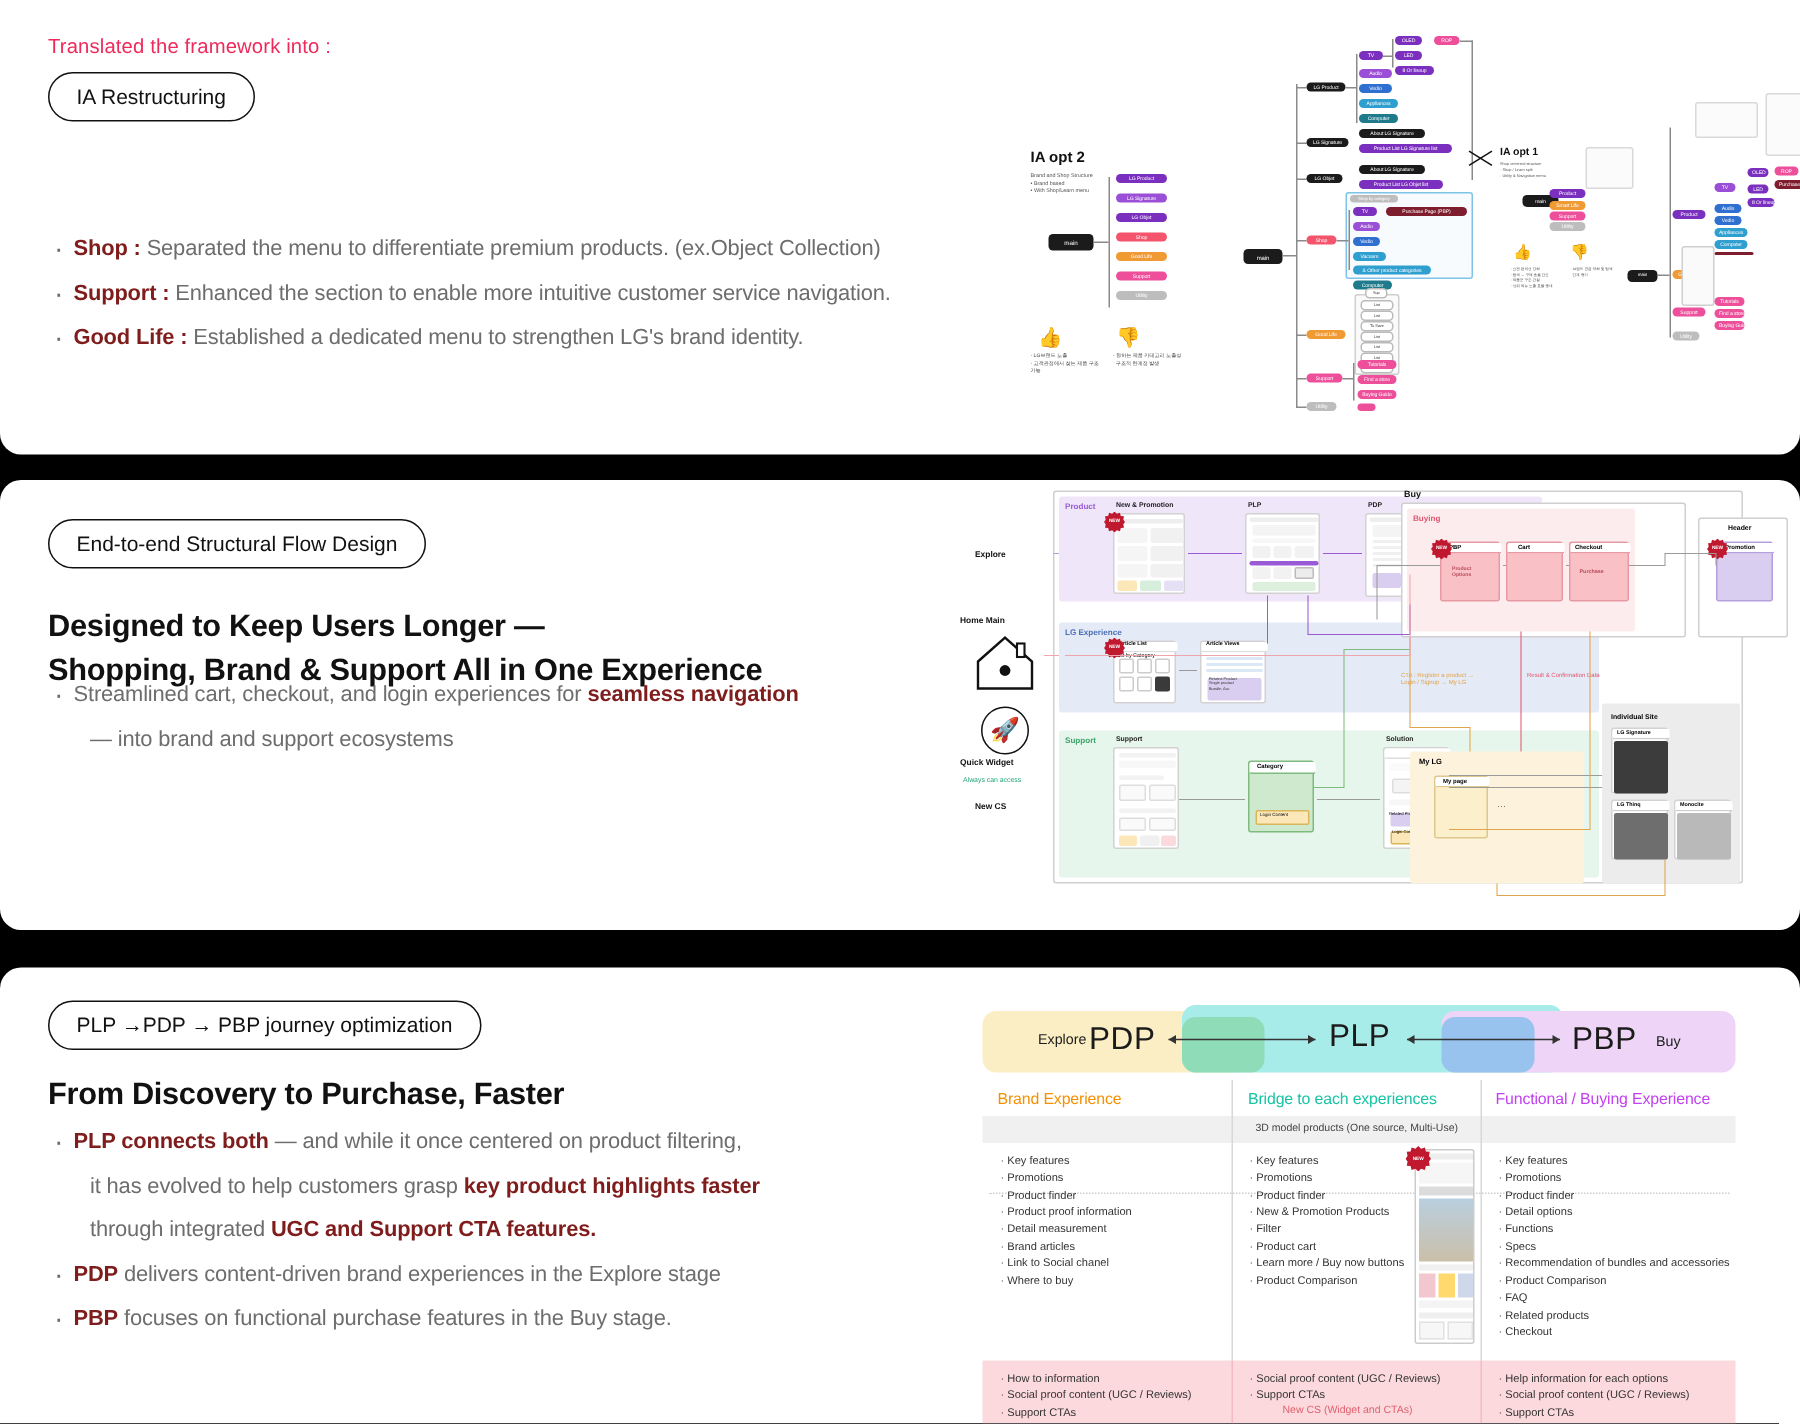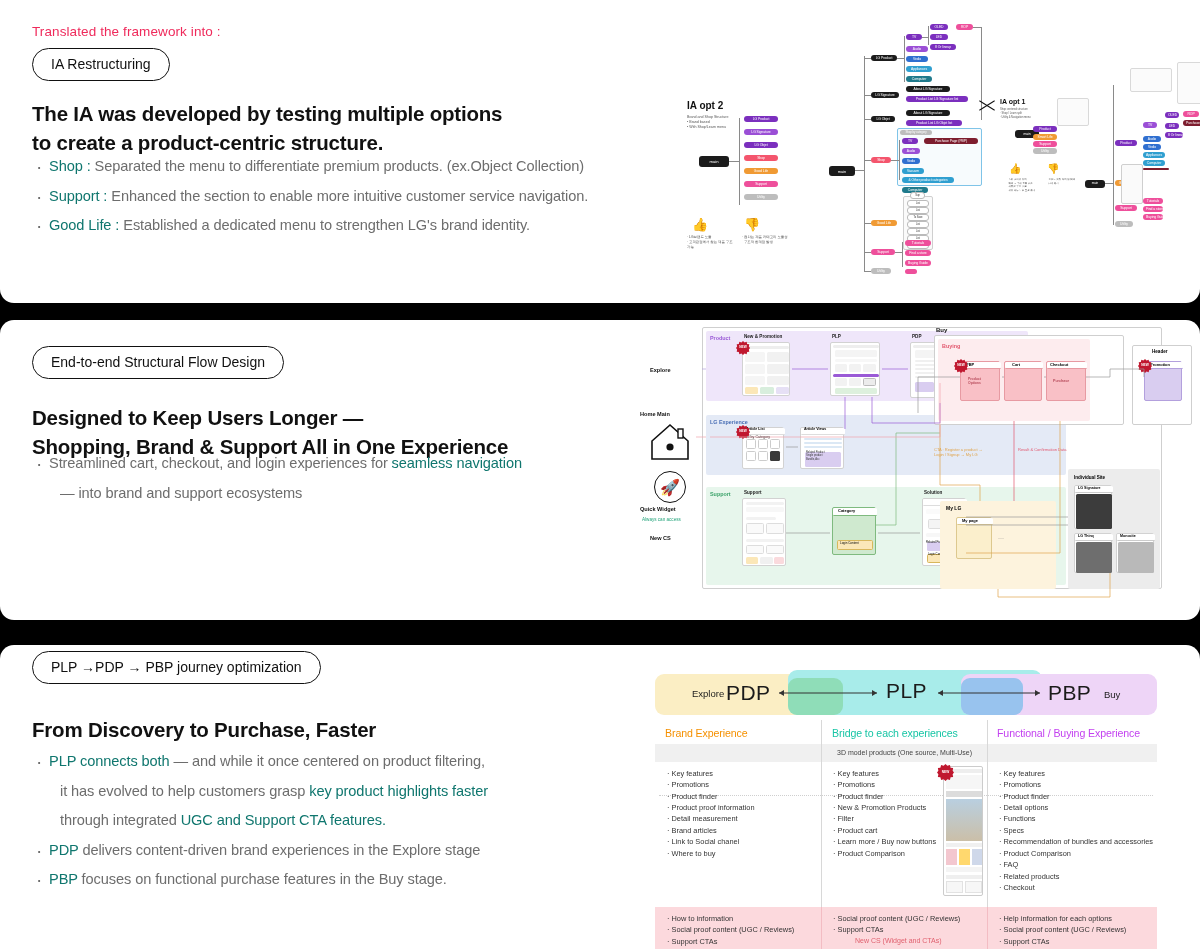--- a/index.html
+++ b/index.html
@@ -40,21 +40,21 @@
   ul.bullets > li {
     position:relative; padding-left:17px; margin-bottom:7px;
     font-size:14.6px; line-height:1.55; color:#6d6d6d; letter-spacing:-.1px;
   }
   ul.bullets > li::before {
     content:"·"; position:absolute; left:4px; top:-3px;
     font-size:19px; color:#6d6d6d; line-height:1.55;
   }
   ul.bullets > li.nodot { padding-left:28px; }
   ul.bullets > li.nodot::before { content:""; }
-  ul.bullets b { color:#0f766e; font-weight:400; }
+  ul.bullets b { color:#7f1d1d; font-weight:700; }
 
   
   .mm { position:absolute; font-size:3.4px; color:#fff; }
   .nd {
     position:absolute; border-radius:3px; padding:1px 3px;
     white-space:nowrap; font-size:3.4px; line-height:1.25;
     letter-spacing:-.05px; text-align:center;
   }
   .nd.dark { background:#1b1b1b; color:#fff; }
   .nd.purple{ background:#7b2fbe; color:#fff; }
@@ -141,26 +141,20 @@
   <div class="card" id="sec1">
 
     <div class="txtcol" style="top:22px;">
       <span class="eyebrow">Translated the framework into :</span>
     </div>
 
     <div class="txtcol" style="top:48px;">
       <span class="pill">IA Restructuring</span>
     </div>
 
-    <div class="txtcol" style="top:99px; width:620px;">
-      <h2 class="heading">
-        <span>The IA was developed by testing multiple options</span><br>
-        <span>to create a product-centric structure.</span>
-      </h2>
-    </div>
 
     <div class="txtcol" style="top:155px; width:640px;">
       <ul class="bullets">
         <li>
           <b>Shop :</b><span> Separated the menu to differentiate premium products. (ex.Object Collection)</span>
         </li>
         <li>
           <b>Support :</b><span> Enhanced the section to enable more intuitive customer service navigation.</span>
         </li>
         <li>
@@ -545,21 +539,21 @@
         <g stroke="#f0a5ad" stroke-width=".7" fill="none">
           <path d="M56 112 H66"></path>
             <path d="M70 112 H300 V58"></path>
         </g>
       </svg>
     </div>
   </div>
 
   <div class="card" id="sec3">
 
-    <div class="txtcol" style="top:6px;">
+    <div class="txtcol" style="top:22px;">
       <span class="pill">PLP →PDP → PBP journey optimization</span>
     </div>
 
     <div class="txtcol" style="top:70px; width:620px;">
       <h2 class="heading">From Discovery to Purchase, Faster</h2>
     </div>
 
     <div class="txtcol" style="top:105px; width:620px;">
       <ul class="bullets">
         <li>

